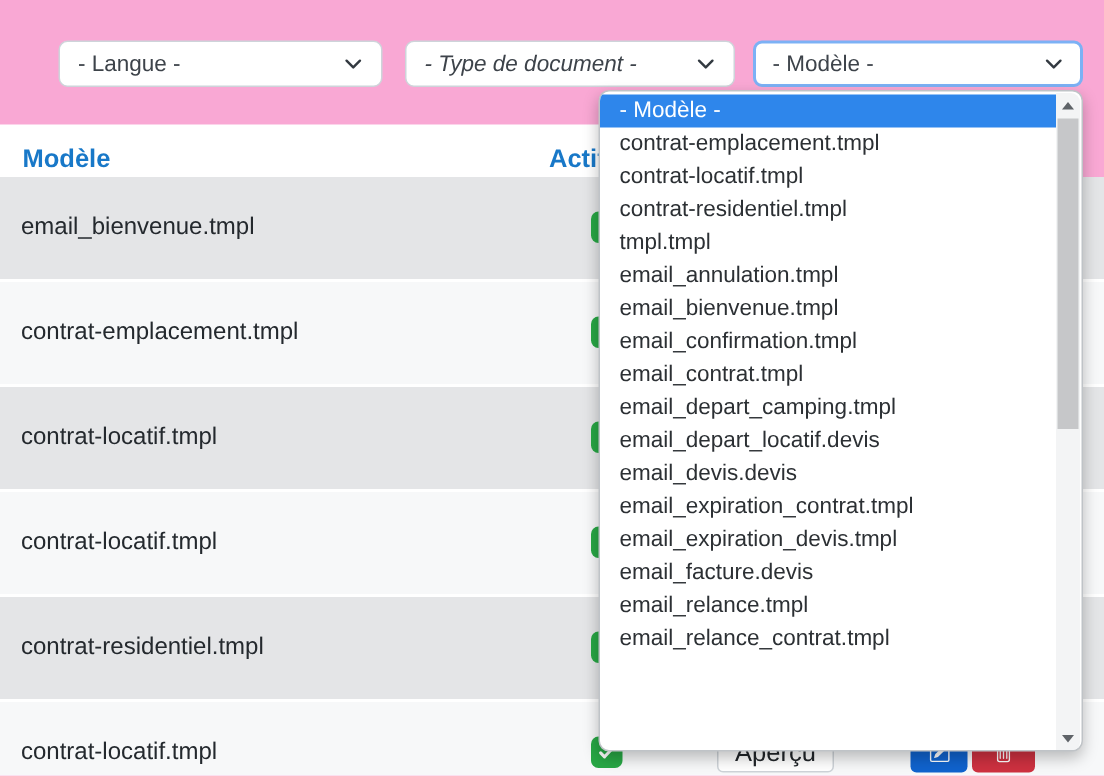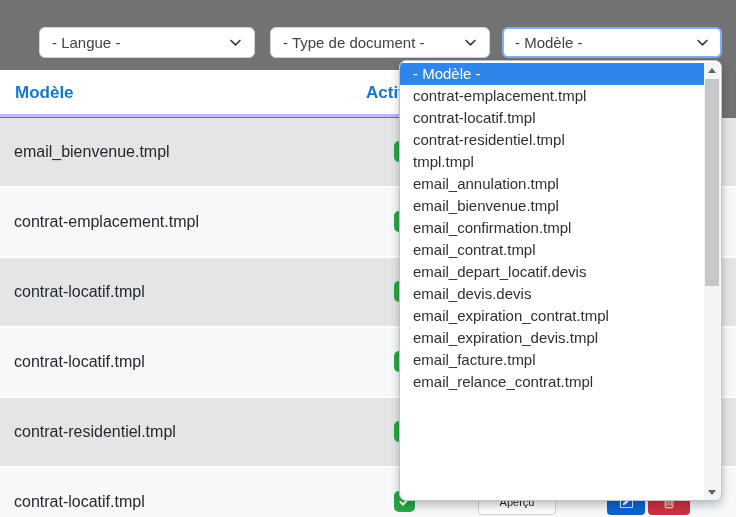--- a/index.html
+++ b/index.html
@@ -1,33 +1,33 @@
 <!DOCTYPE html>
 <html><head>
 <meta charset="utf-8">
 <style>
   html,body{margin:0;padding:0;background:#fff;}
   #app{
-    position:relative;width:736px;height:517px;overflow:hidden;background:#737373;
+    position:relative;width:736px;height:517px;overflow:hidden;background:#f9a8d4;
     font-family:"Liberation Sans",sans-serif;color:#24292e;
   }
   
   .select{
     position:absolute;top:27px;height:31px;background:#fff;
     border:1px solid #ced4da;border-radius:6px;box-sizing:border-box;
     display:flex;align-items:center;justify-content:space-between;
     padding:0 12px;font-size:15px;color:#3d434a;cursor:pointer;z-index:5;
   }
   #sel-langue{left:39px;width:216px;}
-  #sel-type{left:270px;width:220px;}
+  #sel-type{left:270px;width:220px;font-style:italic;}
   #sel-modele{left:502px;width:220px;border:2px solid #7cb1f5;padding:0 11px;}
   .chevron{display:flex;align-items:center;}
   
   .table-header{
-    position:absolute;top:70px;left:0;width:676px;height:47px;background:#fff;
+    position:absolute;top:83px;left:0;width:676px;height:47px;background:#fff;
     border-bottom:3px solid #c4b5fd;box-sizing:border-box;
   }
   .col-modele,.col-actif{
     position:absolute;top:0;height:46px;display:flex;align-items:center;
     font-size:17px;font-weight:bold;color:#1878c8;
   }
   .col-modele{left:15px;}
   .col-actif{left:366px;}
   .rows{position:absolute;top:118px;left:0;width:736px;}
   .row{
@@ -45,21 +45,21 @@
     background:#28a745;border-radius:5px;display:flex;align-items:center;
     justify-content:center;cursor:pointer;
   }
   .row button{
     position:absolute;top:20px;height:27px;box-sizing:border-box;cursor:pointer;
     display:flex;align-items:center;justify-content:center;
     font-family:inherit;border-radius:4px;
   }
   .apercu-btn{
     left:478px;width:78px;background:#fff;border:1px solid #ced3d8;
-    color:#212529;font-size:11px;padding:0;
+    color:#212529;font-size:17px;padding:0;
   }
   .edit-btn{left:607px;width:38px;background:#1063ce;border:none;}
   .del-btn{left:648px;width:42px;background:#ce3140;border:none;}
   
   .dropdown-panel{
     position:absolute;left:399px;top:60px;width:323px;height:441px;
     background:#fff;border:1px solid #bfc3c7;border-radius:7px;
     box-shadow:0 4px 10px rgba(0,0,0,0.25);box-sizing:border-box;
     overflow:hidden;z-index:10;
   }
@@ -269,32 +269,34 @@
     <div class="option">email_annulation.tmpl</div>
 
     <div class="option">email_bienvenue.tmpl</div>
 
     <div class="option">email_confirmation.tmpl</div>
 
     <div class="option">email_contrat.tmpl</div>
 
 
 
+    <div class="option">email_depart_camping.tmpl</div>
 
     <div class="option">email_depart_locatif.devis</div>
 
     <div class="option">email_devis.devis</div>
 
     <div class="option">email_expiration_contrat.tmpl</div>
 
     <div class="option">email_expiration_devis.tmpl</div>
 
-    <div class="option">email_facture.tmpl</div>
-
-
+    <div class="option">email_facture.devis</div>
+
+
+    <div class="option">email_relance.tmpl</div>
 
     <div class="option">email_relance_contrat.tmpl</div>
   </div>
     <div class="scrollbar">
       <div class="sb-btn sb-up">
         <span class="tri-up"></span>
       </div>
       <div class="sb-thumb"></div>
       <div class="sb-btn sb-down">
         <span class="tri-down"></span>

